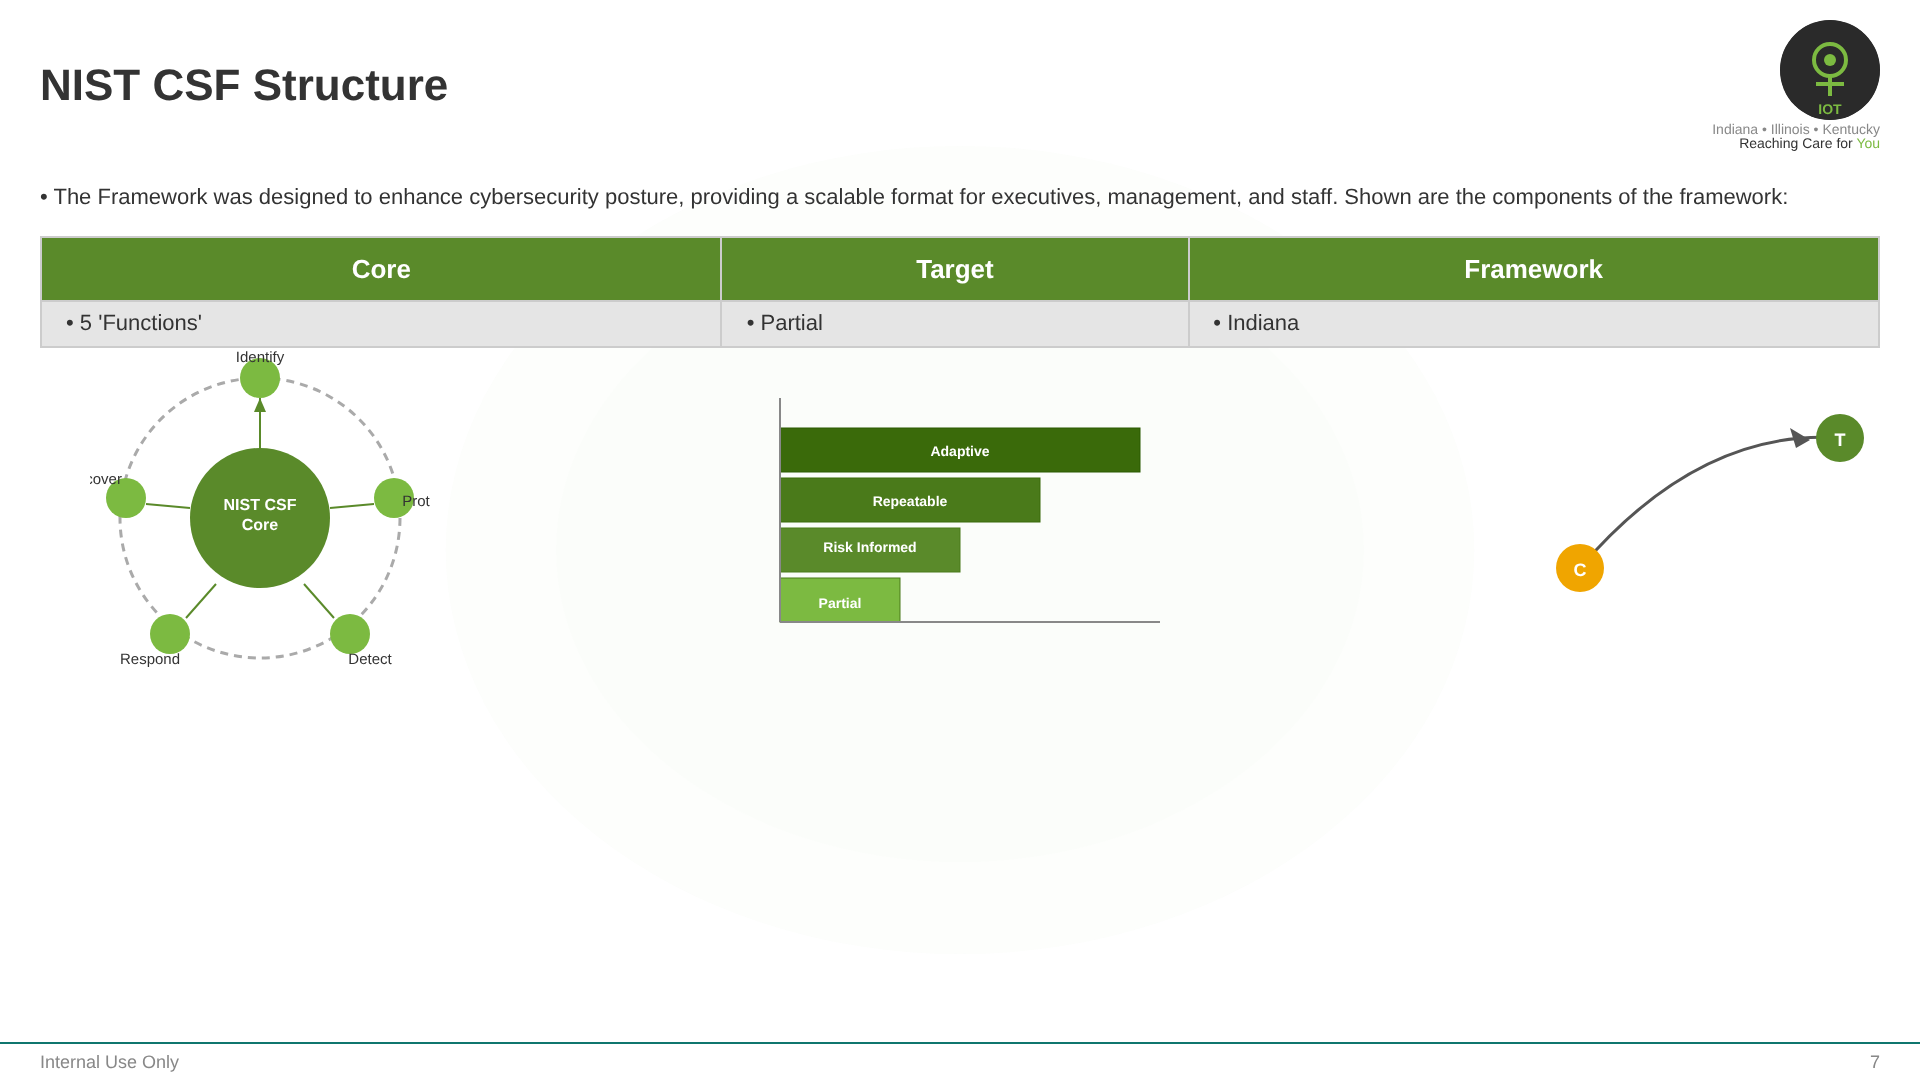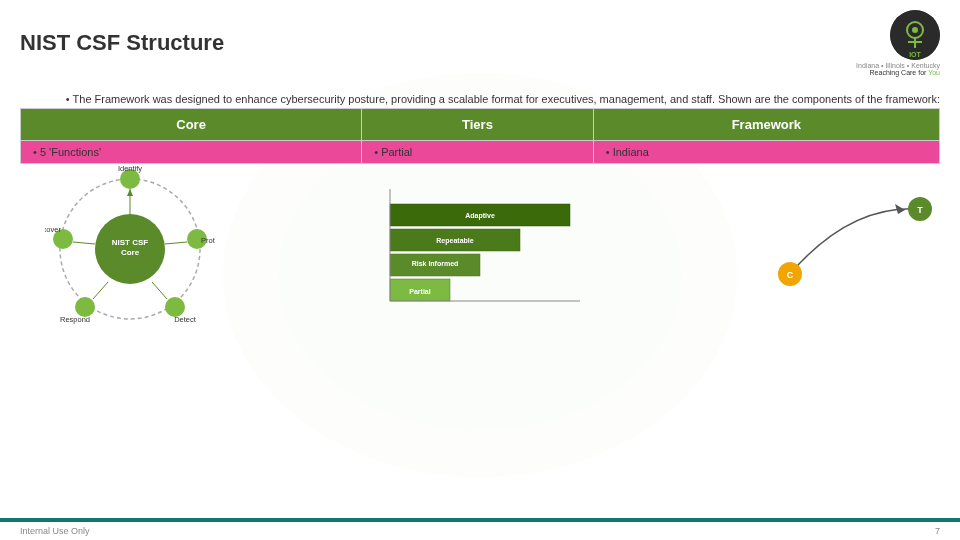--- a/index.html
+++ b/index.html
@@ -68,23 +68,22 @@
     .content {
       padding: 10px 20px;
       flex: 1;
       display: flex;
       flex-direction: column;
     }
 
     .intro-text {
       font-size: 11px;
       color: #333;
-      margin-bottom: 0;
+      margin-bottom: 10px;
       line-height: 1.5;
-      text-align: right;
     }
 
     
     .framework-table {
       width: 100%;
       border-collapse: collapse;
       margin-bottom: 10px;
     }
     .framework-table th {
       background: #5a8a2a;
@@ -99,21 +98,21 @@
       padding: 5px 12px;
       font-size: 11px;
       color: #333;
       vertical-align: top;
       border: 1px solid #ccc;
     }
     .framework-table tr:nth-child(even) td {
       background: #f9f9f9;
     }
     .framework-table tbody td {
-      background: #ec4899;
+      background: #e5e5e5;
     }
 
     
     .diagram-area {
       display: flex;
       flex-direction: row;
       align-items: flex-start;
       justify-content: space-between;
       flex: 1;
       padding: 0 0 5px 0;
@@ -166,21 +165,21 @@
       margin-top: 10px;
     }
 
     
     .footer {
       display: flex;
       justify-content: space-between;
       padding: 4px 20px;
       font-size: 9px;
       color: #888;
-      border-top: 4px solid #0f766e;
+      border-top: 1px solid #0f766e;
     }
 
     
     .bg-watermark {
       position: absolute;
       top: 50px;
       left: 0;
       width: 100%;
       height: 450px;
       opacity: 0.05;
@@ -230,21 +229,21 @@
     <div class="content">
 
       <div class="intro-text">
         <span>• </span><span>The Framework was designed to enhance cybersecurity posture, providing a scalable format for executives, management, and staff. Shown are the components of the framework:</span>
       </div>
 
       <table class="framework-table">
         <thead>
           <tr>
             <th>Core</th>
-            <th>Tiers</th>
+            <th>Target</th>
             <th>Framework</th>
           </tr>
         </thead>
         <tbody>
           <tr>
             <td>• <span>5 'Functions'</span></td>
             <td>• <span>Partial</span></td>
             <td>• <span>Indiana</span></td>
           </tr>
         </tbody>

